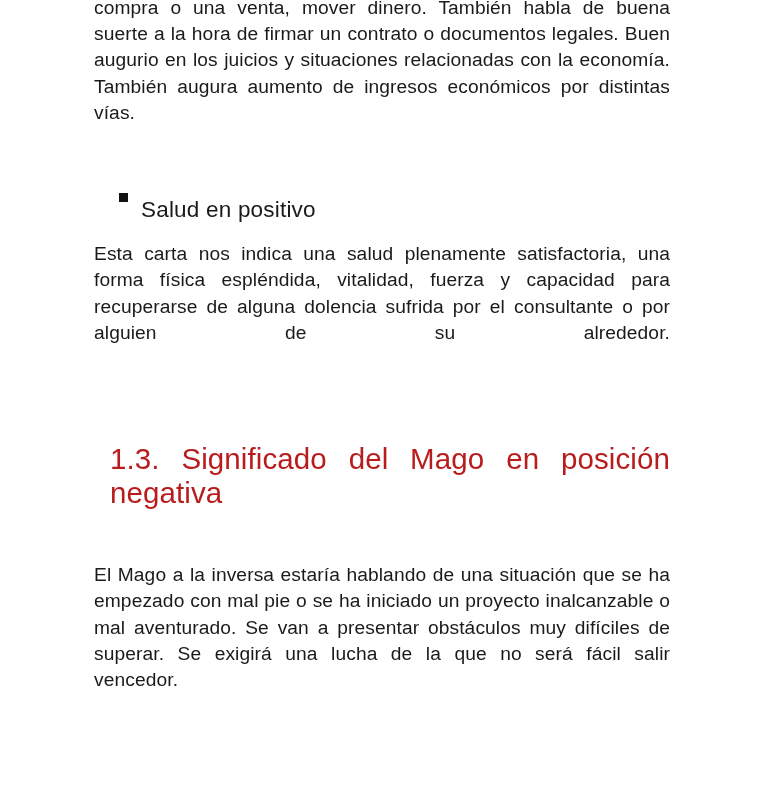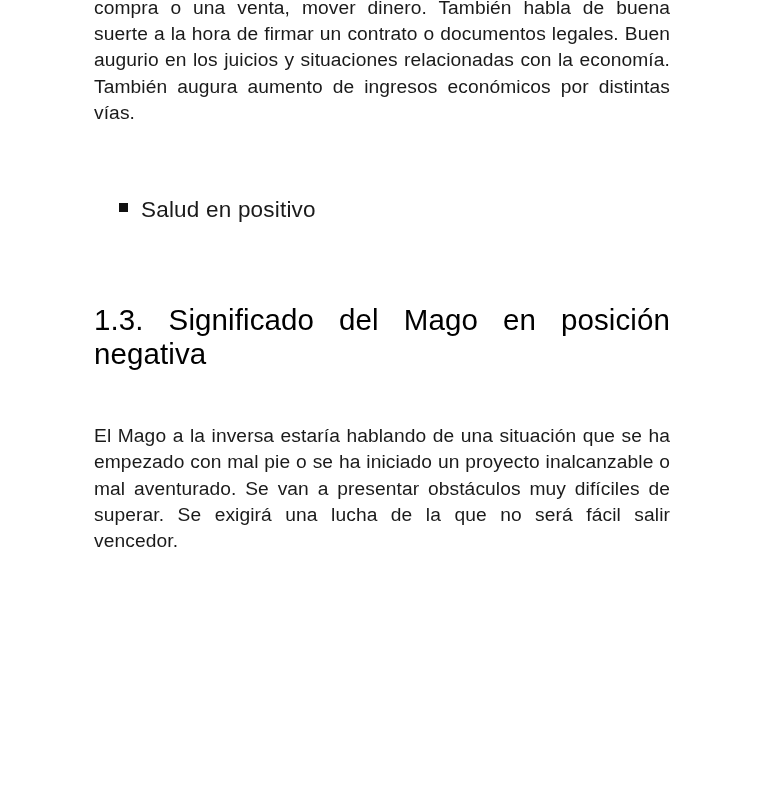--- a/index.html
+++ b/index.html
@@ -44,49 +44,49 @@
 
   
   p.body-par::after {
     content: "";
     display: inline-block;
     width: 100%;
   }
 
   .bullet-heading {
     display: flex;
-    align-items: center;
+    align-items: flex-start;
     margin: 44px 0 17px 0;
     padding-left: 25px;
     font-size: 22.5px;
     line-height: 28px;
     font-weight: 400;
     letter-spacing: 0.2px;
   }
 
   .bullet-square {
     display: inline-block;
     width: 9px;
     height: 9px;
     background: #111111;
     margin-right: 13px;
     flex: 0 0 auto;
     position: relative;
     top: -3px;
   }
 
   .section-heading {
-    margin: 50px 0 18px 0;
+    margin: 50px 0 18px 16px;
     font-size: 29.5px;
     line-height: 34px;
     font-weight: 400;
     text-align: justify;
     text-justify: inter-word;
     letter-spacing: 0.1px;
-    color: #000000;
+    color: #b91c1c;
   }
   .section-heading::after {
     content: "";
     display: inline-block;
     width: 100%;
   }
 
   .spacer-sm { height: 6px; }
 </style>
 </head>
@@ -95,20 +95,21 @@
 <div class="page">
   <div class="column">
 
     <p class="body-par">compra o una venta, mover dinero. También habla de buena suerte a la hora de firmar un contrato o documentos legales. Buen augurio en los juicios y situaciones relacionadas con la economía. También augura aumento de ingresos económicos por distintas vías.</p>
 
     <div class="bullet-heading">
       <span class="bullet-square"></span>
       <span>Salud en positivo</span>
     </div>
 
+    <p class="body-par">Esta carta nos indica una salud plenamente satisfactoria, una forma física espléndida, vitalidad, fuerza y capacidad para recuperarse de alguna dolencia sufrida por el consultante o por alguien de su alrededor.</p>
 
     <div class="spacer-sm"></div>
 
 
     <div class="spacer-sm"></div>
 
 
     <h2 class="section-heading">1.3.  Significado del Mago en posición negativa</h2>
 
     <p class="body-par">El Mago a la inversa estaría hablando de una situación que se ha empezado con mal pie o se ha iniciado un proyecto inalcanzable o mal aventurado. Se van a presentar obstáculos muy difíciles de superar. Se exigirá una lucha de la que no será fácil salir vencedor.</p>

